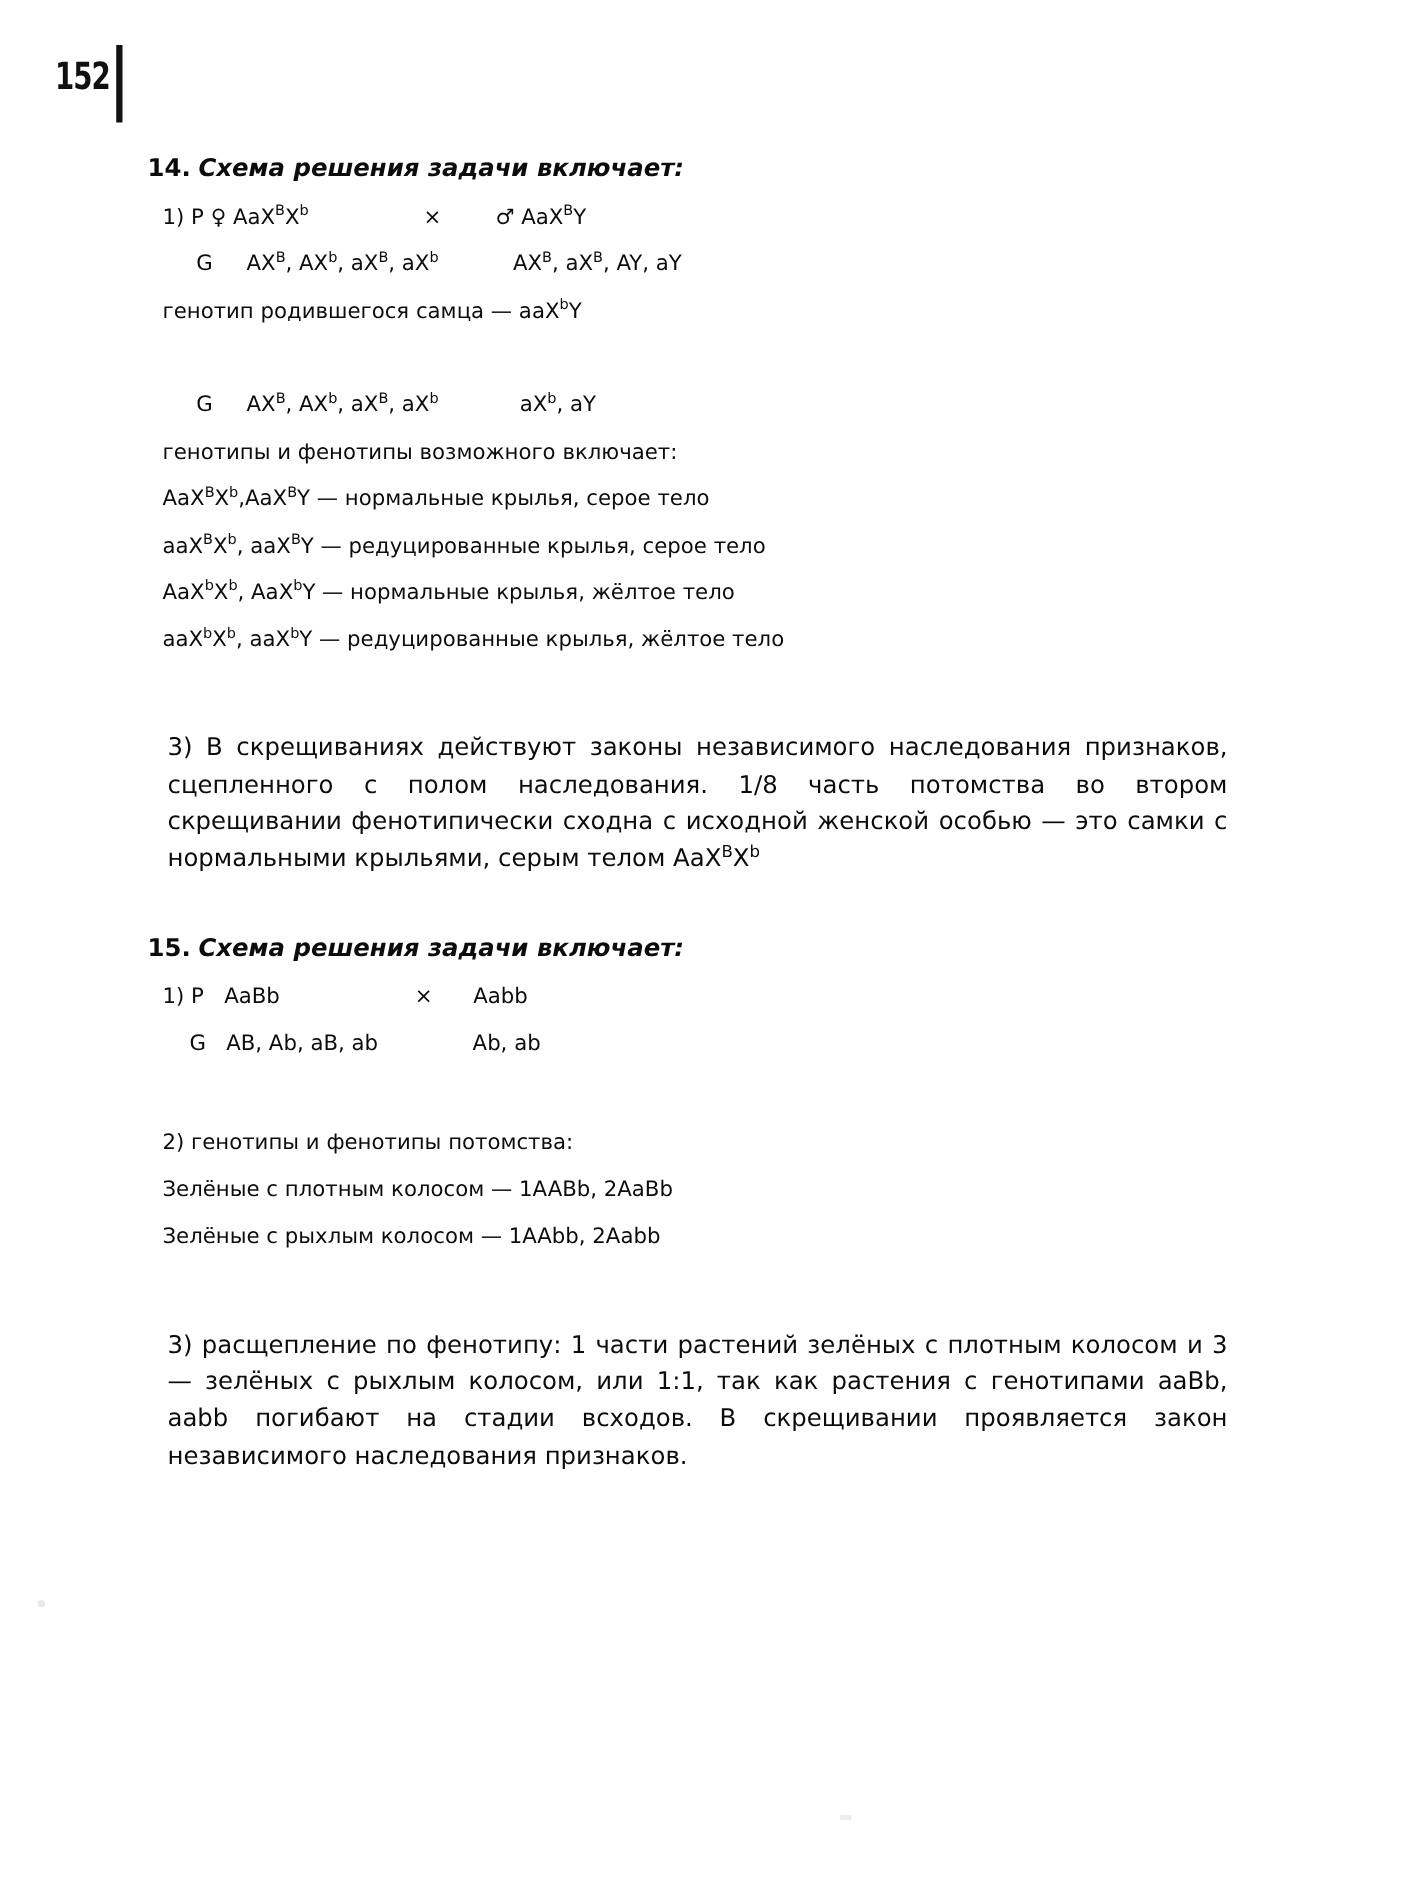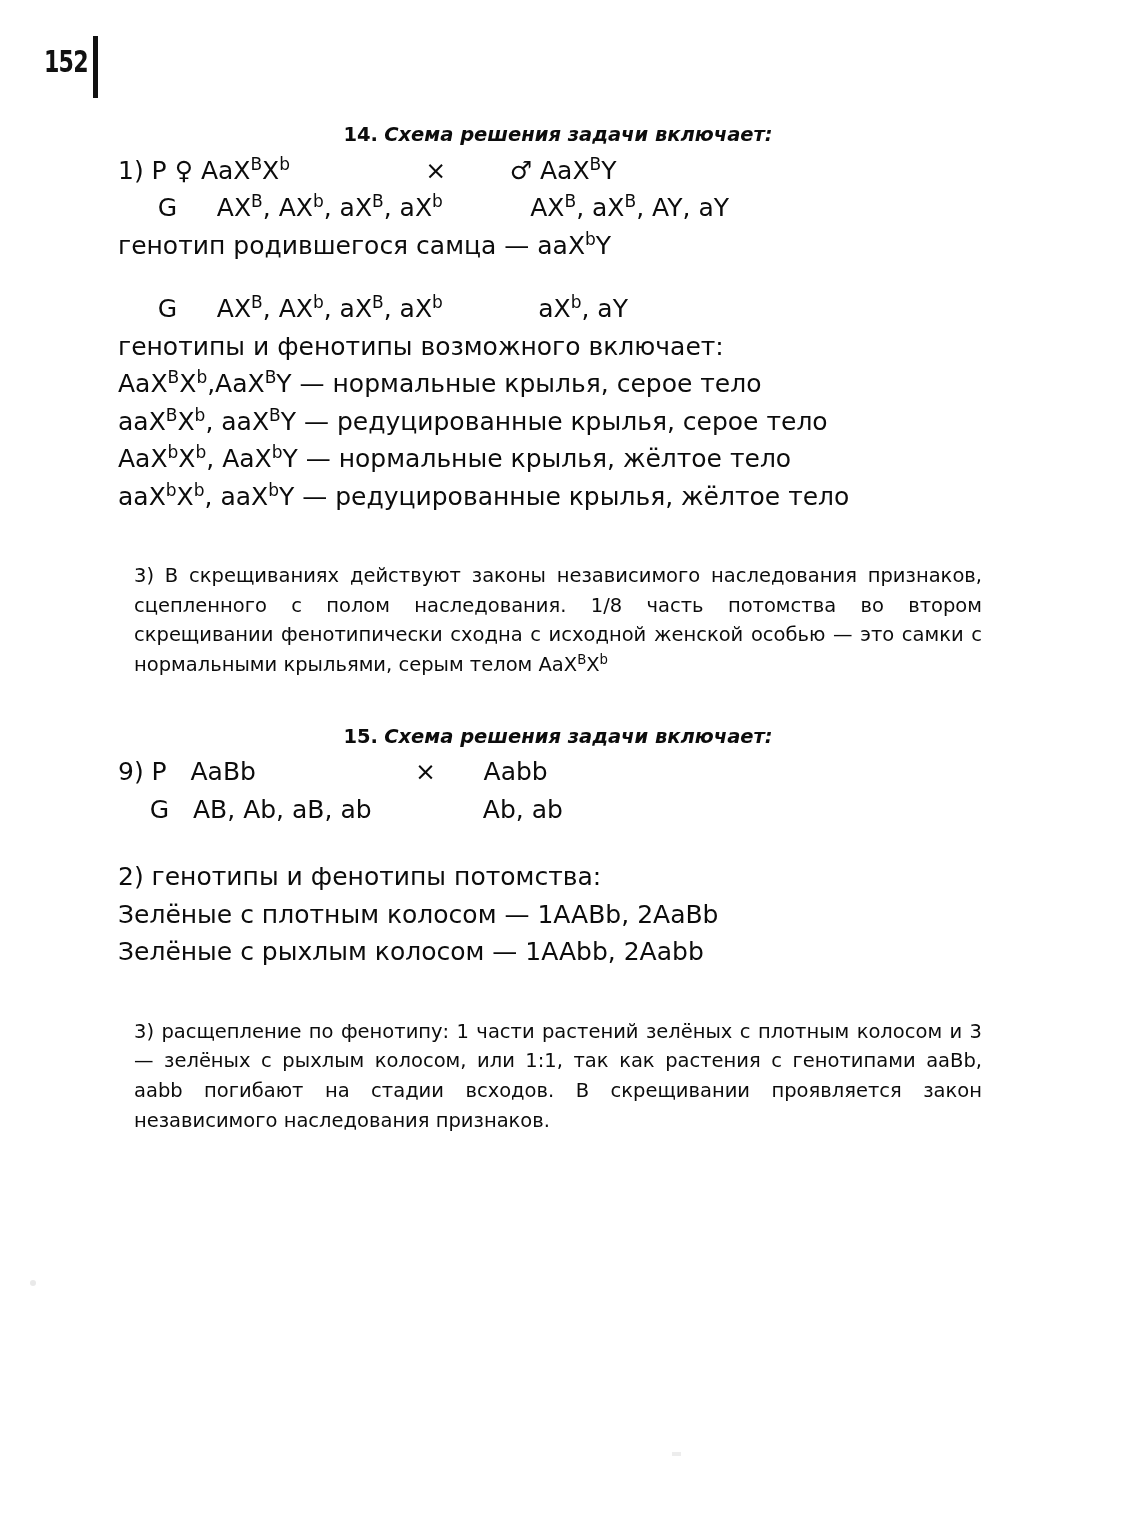--- a/index.html
+++ b/index.html
@@ -43,34 +43,33 @@
     left: 118px;
     top: 120px;
     width: 880px;
     color: #0c0c0c;
     font-size: 19.5px;
     line-height: 1.52;
   }
   .task-head {
     margin: 0 0 2px 0;
     font-size: 19.5px;
-    text-align: center;
   }
   .task-head .num {
     font-weight: bold;
     font-style: normal;
   }
   .task-head .ital {
     font-style: italic;
     font-weight: bold;
   }
   .line {
-    margin: 0;
+    margin: 12px;
     white-space: pre;
-    font-size: 25px;
+    font-size: 17px;
     line-height: 1.5;
   }
   .line.indent-g {
     padding-left: 0;
   }
   .gap-md { height: 26px; }
   .gap-lg { height: 30px; }
   .para {
     margin: 16px;
     text-align: justify;
@@ -132,21 +131,21 @@
 
     <p class="para">3) В скрещиваниях действуют законы независимого наследования признаков, сцепленного с полом наследования. 1/8 часть потомства во втором скрещивании фенотипически сходна с исходной женской особью — это самки с нормальными крыльями, серым телом AaX<sup>B</sup>X<sup>b</sup></p>
 
     <div class="gap-md"></div>
 
     <p class="task-head">
       <span class="num">15.</span>
       <span class="ital">Схема решения задачи включает:</span>
     </p>
 
-    <p class="line">9) Р   AaBb                    ×      Aabb</p>
+    <p class="line">1) Р   AaBb                    ×      Aabb</p>
     <p class="line indent-g">    G   AB, Ab, aB, ab              Ab, ab</p>
 
     <div class="gap-lg"></div>
 
     <p class="line">2) генотипы и фенотипы потомства:</p>
     <p class="line">Зелёные с плотным колосом — 1AABb, 2AaBb</p>
     <p class="line">Зелёные с рыхлым колосом — 1AAbb, 2Aabb</p>
 
     <div class="gap-lg"></div>
 

